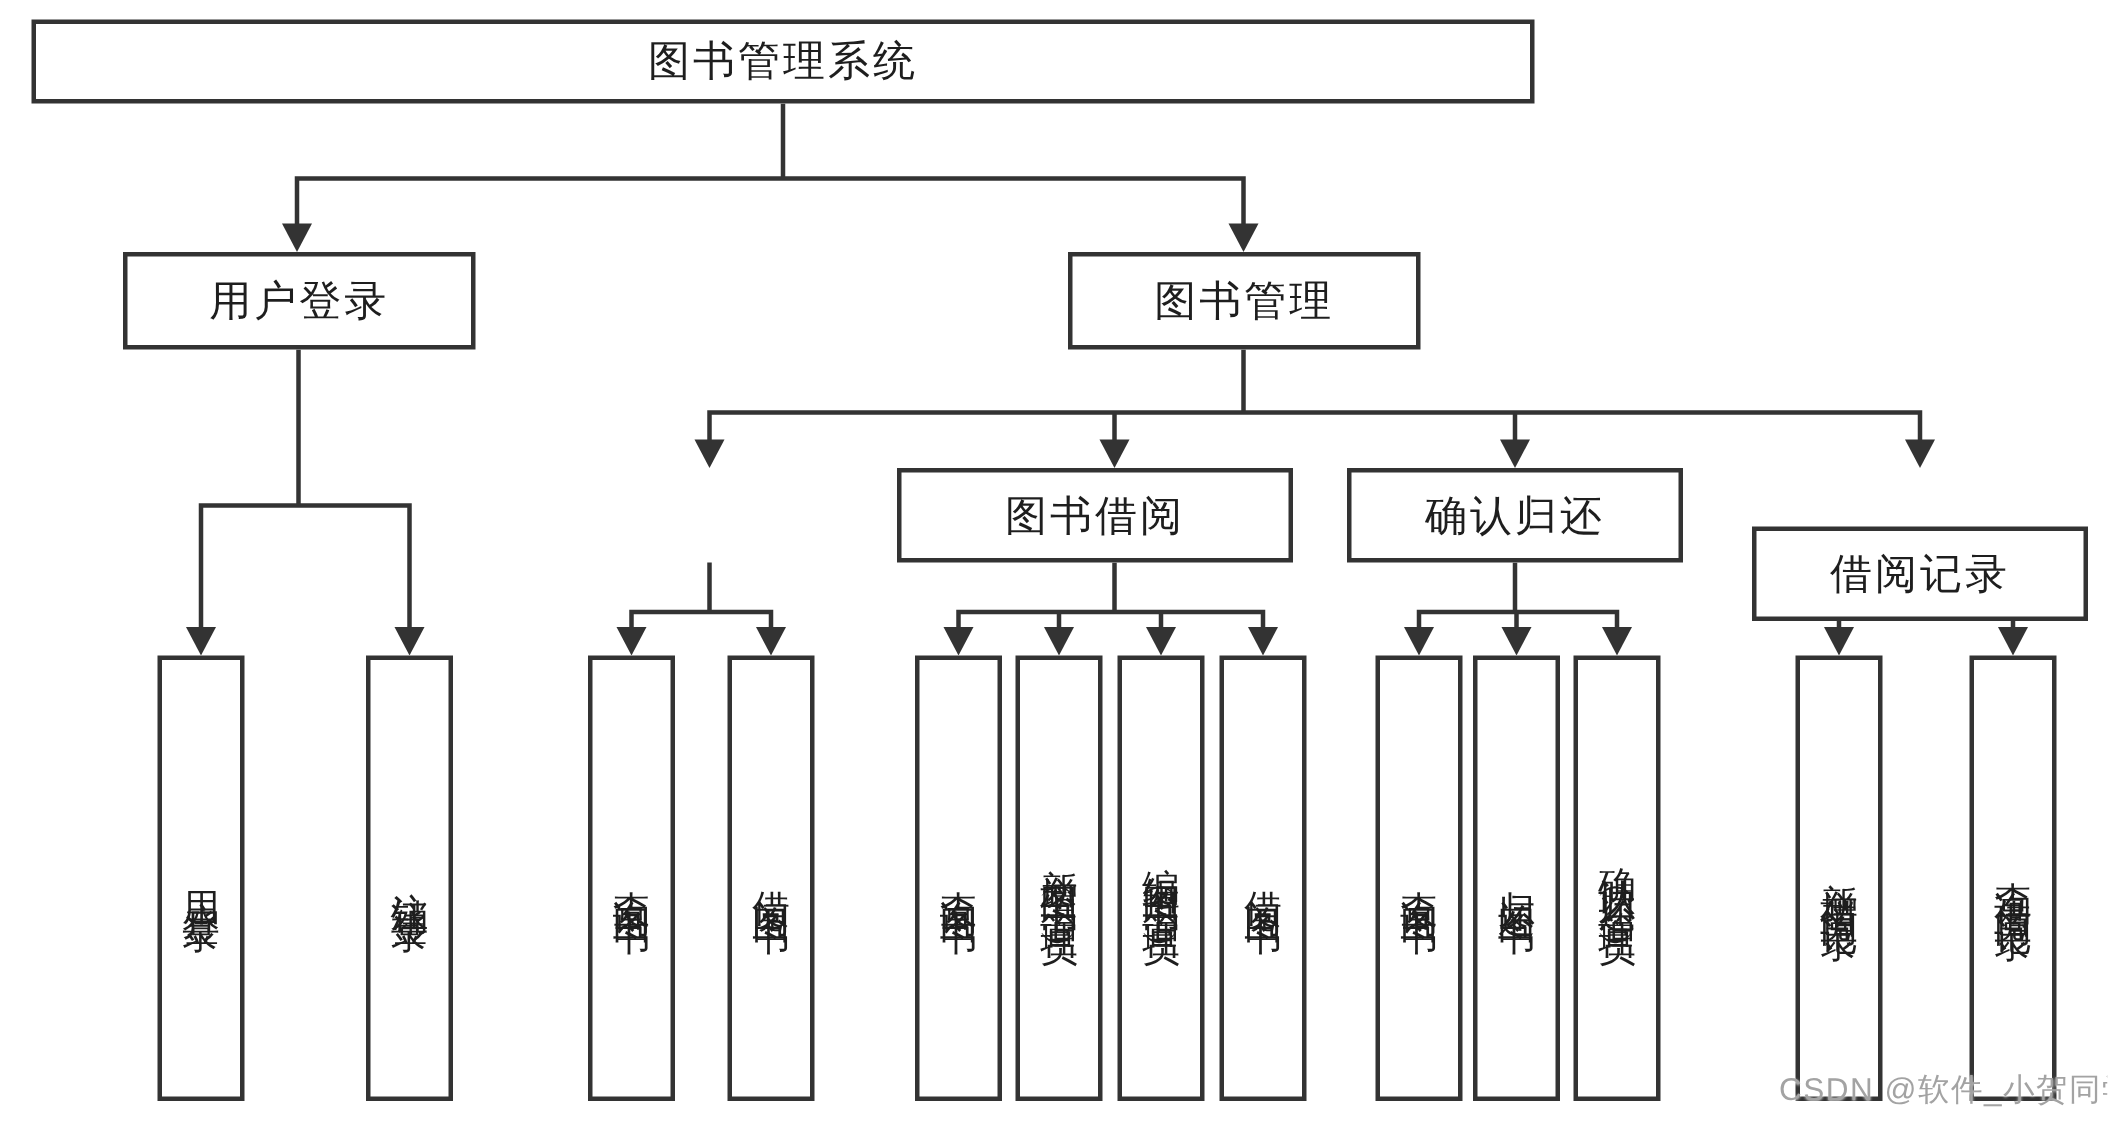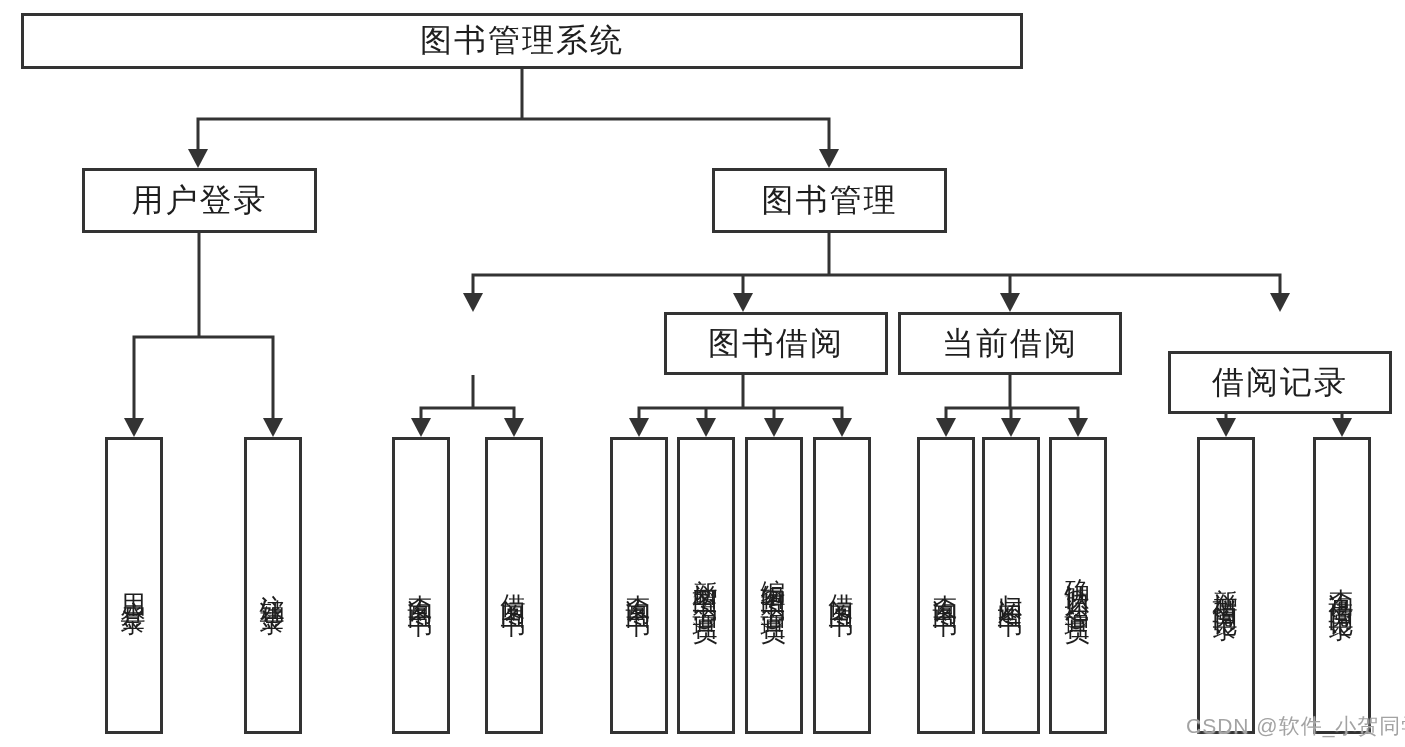--- a/index.html
+++ b/index.html
@@ -26,21 +26,21 @@
   .node {
     position: absolute;
     box-sizing: border-box;
     background: #ffffff;
     border: 3px solid #333333;
     color: #1e1e1e;
     display: flex;
     align-items: center;
     justify-content: center;
     z-index: 2;
-    font-size: 32px;
+    font-size: 28px;
     letter-spacing: 2px;
     white-space: nowrap;
   }
   .leaf {
     writing-mode: vertical-rl;
     text-orientation: mixed;
     font-size: 25px;
     letter-spacing: 6px;
     white-space: normal;
   }
@@ -98,22 +98,22 @@
     <polygon points="1068,418 1088,418 1078,437" fill="#333333"></polygon>
     <polygon points="1216,418 1236,418 1226,437" fill="#333333"></polygon>
     <polygon points="1332,418 1352,418 1342,437" fill="#333333"></polygon>
   </svg>
 
   <div class="node" style="left:21px; top:13px; width:1002px; height:56px;">图书管理系统</div>
 
   <div class="node" style="left:82px; top:168px; width:235px; height:65px;">用户登录</div>
   <div class="node" style="left:712px; top:168px; width:235px; height:65px;">图书管理</div>
 
-  <div class="node" style="left:664px; top:312px; width:224px; height:63px;font-family:Liberation Serif, serif;">图书借阅</div>
-  <div class="node" style="left:898px; top:312px; width:224px; height:63px;">当前借阅</div>
+  <div class="node" style="left:598px; top:312px; width:264px; height:63px;font-family:Liberation Serif, serif;">图书借阅</div>
+  <div class="node" style="left:898px; top:312px; width:224px; height:63px;">确认归还</div>
   <div class="node" style="left:1168px; top:312px; width:224px; height:63px;margin-top:39px;">借阅记录</div>
 
   <div class="node leaf" style="left:105px; top:437px; width:58px; height:297px;">用户登录</div>
   <div class="node leaf" style="left:244px; top:437px; width:58px; height:297px;">注销登录</div>
 
   <div class="node leaf" style="left:392px; top:437px; width:58px; height:297px;">查询图书</div>
   <div class="node leaf" style="left:485px; top:437px; width:58px; height:297px;">借阅图书</div>
 
   <div class="node leaf" style="left:610px; top:437px; width:58px; height:297px;">查询图书</div>
   <div class="node leaf" style="left:677px; top:437px; width:58px; height:297px;">新增图书（管理员）</div>

